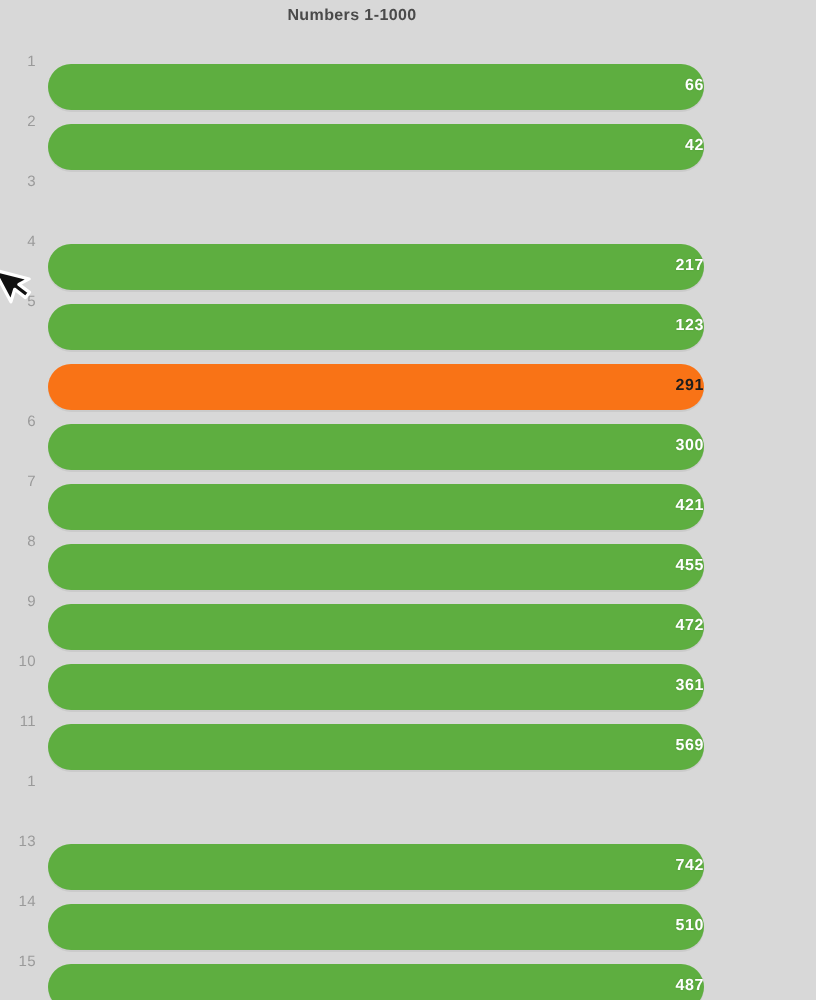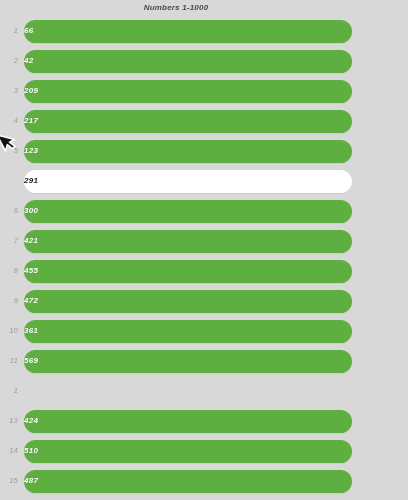--- a/index.html
+++ b/index.html
@@ -14,21 +14,20 @@
     overflow: hidden;
     position: relative;
   }
 
   #chart-panel {
     position: relative;
     width: 352px;
     height: 500px;
     background: #d8d8d8;
     box-sizing: border-box;
-    font-style: italic;
   }
 
   #chart-title {
     text-align: center;
     font-size: 8px;
     font-weight: bold;
     color: #4a4a4a;
     letter-spacing: 0.2px;
     padding-top: 3px;
     height: 11px;
@@ -63,36 +62,36 @@
   .bar-track {
     flex: 1 1 auto;
     position: relative;
     height: 23px;
     margin-right: 0px;
   }
 
   .bar-fill {
     position: absolute;
     left: 0;
-    top: 0;
+    top: 12px;
     height: 23px;
     width: 100%;
     border-radius: 12px;
     box-sizing: border-box;
     display: flex;
     align-items: center;
-    justify-content: flex-start;
+    justify-content: flex-end;
     box-shadow: 0 1px 0 rgba(0,0,0,0.06);
   }
 
   .bar-fill.green {
     background: #5eae40;
   }
   .bar-fill.red {
-    background: #ffffff;
+    background: #f97316;
   }
   .bar-fill.empty {
     background: #eeeeee;
   }
 
   .bar-value {
     font-size: 8px;
     font-weight: bold;
     color: #ffffff;
     letter-spacing: 0.3px;
@@ -139,25 +138,20 @@
       <div class="bar-row">
         <div class="row-index">2</div>
         <div class="bar-track">
           <div class="bar-fill green">
             <span class="bar-value">42</span>
           </div>
         </div>
       </div>
       <div class="bar-row">
         <div class="row-index">3</div>
-        <div class="bar-track">
-          <div class="bar-fill green">
-            <span class="bar-value">209</span>
-          </div>
-        </div>
       </div>
       <div class="bar-row">
         <div class="row-index">4</div>
         <div class="bar-track">
           <div class="bar-fill green">
             <span class="bar-value">217</span>
           </div>
         </div>
       </div>
       <div class="bar-row">
@@ -224,21 +218,21 @@
           </div>
         </div>
       </div>
       <div class="bar-row">
         <div class="row-index">1</div>
       </div>
       <div class="bar-row">
         <div class="row-index">13</div>
         <div class="bar-track">
           <div class="bar-fill green">
-            <span class="bar-value">424</span>
+            <span class="bar-value">742</span>
           </div>
         </div>
       </div>
       <div class="bar-row">
         <div class="row-index">14</div>
         <div class="bar-track">
           <div class="bar-fill green">
             <span class="bar-value">510</span>
           </div>
         </div>

